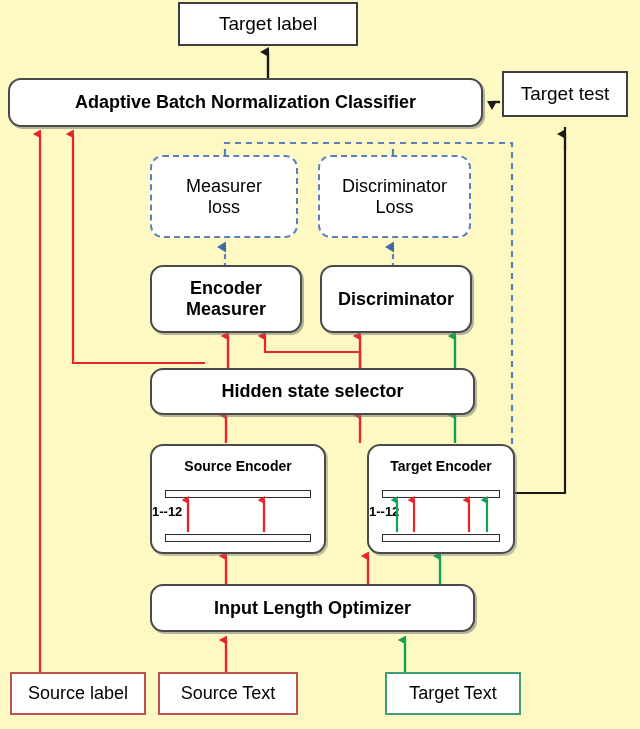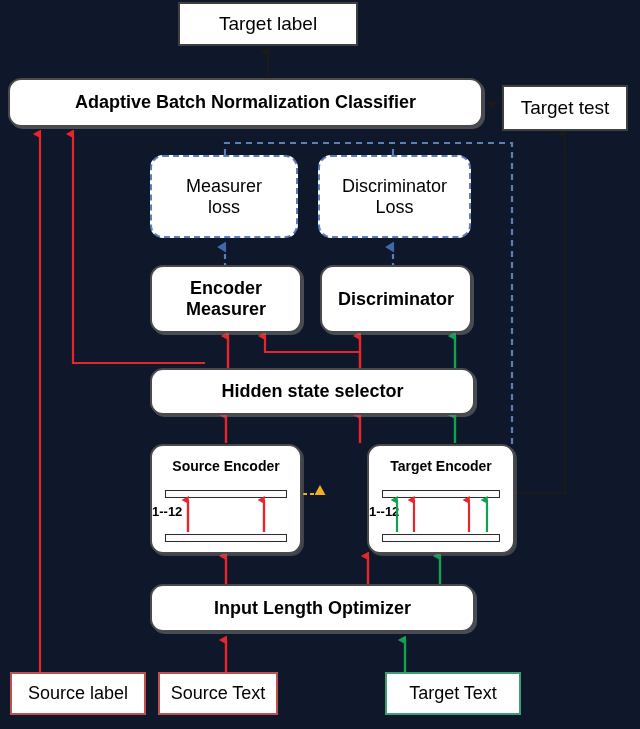--- a/index.html
+++ b/index.html
@@ -4,21 +4,21 @@
 <style>
   html, body {
     margin: 0;
     padding: 0;
     background: #ffffff;
   }
   #canvas {
     position: relative;
     width: 640px;
     height: 729px;
-    background: #0f172a;
+    background: #fef9c3;
     font-family: "Liberation Sans", sans-serif;
     overflow: hidden;
   }
   svg.layer {
     position: absolute;
     left: 0;
     top: 0;
     width: 640px;
     height: 729px;
     pointer-events: none;
@@ -221,21 +221,21 @@
   </svg>
 
   <div class="node box-plain" style="left:178px; top:2px; width:180px; height:44px;">
     <span>Target label</span>
   </div>
 
   <div class="node box-round" style="left:8px; top:78px; width:475px; height:49px;">
     <span>Adaptive Batch Normalization Classifier</span>
   </div>
 
-  <div class="node box-plain" style="left:502px; top:85px; width:126px; height:46px;">
+  <div class="node box-plain" style="left:502px; top:71px; width:126px; height:46px;">
     <span>Target test</span>
   </div>
 
   <div class="node box-dashed" style="left:150px; top:155px; width:148px; height:83px;">
     <span>Measurer</span>
     <span>loss</span>
   </div>
 
   <div class="node box-dashed" style="left:318px; top:155px; width:153px; height:83px;">
     <span>Discriminator</span>
@@ -248,21 +248,21 @@
   </div>
 
   <div class="node box-round" style="left:320px; top:265px; width:152px; height:68px;">
     <span>Discriminator</span>
   </div>
 
   <div class="node box-round" style="left:150px; top:368px; width:325px; height:47px;">
     <span>Hidden state selector</span>
   </div>
 
-  <div class="node box-round-sm" style="left:150px; top:444px; width:152px; height:110px; display:block;">
+  <div class="node box-round-sm" style="left:150px; top:444px; width:176px; height:110px; display:block;">
     <div class="enc-title" style="top:12px;">Source Encoder</div>
     <div class="enc-bar" style="left:13px; right:13px; top:44px;"></div>
     <div class="enc-range" style="top:59px;">1--12</div>
     <div class="enc-bar" style="left:13px; right:13px; top:88px;"></div>
     <svg width="152" height="110" style="position:absolute; left:0; top:0;">
       <defs>
         <marker id="ah-red-s" markerWidth="8" markerHeight="8" refX="4" refY="6.8" orient="auto" markerUnits="userSpaceOnUse">
           <polygon points="4,0.4 8,7.6 0,7.6" fill="#e8262a"></polygon>
         </marker>
       </defs>
@@ -293,21 +293,21 @@
   </div>
 
   <div class="node box-round" style="left:150px; top:584px; width:325px; height:48px;">
     <span>Input Length Optimizer</span>
   </div>
 
   <div class="node box-red" style="left:10px; top:672px; width:136px; height:43px;">
     <span>Source label</span>
   </div>
 
-  <div class="node box-red" style="left:158px; top:672px; width:120px; height:43px;">
+  <div class="node box-red" style="left:158px; top:672px; width:140px; height:43px;">
     <span>Source Text</span>
   </div>
 
   <div class="node box-green" style="left:337px; top:672px; width:136px; height:43px;">
     <span>Target Text</span>
   </div>
 
 </div>
 
 </body></html>

